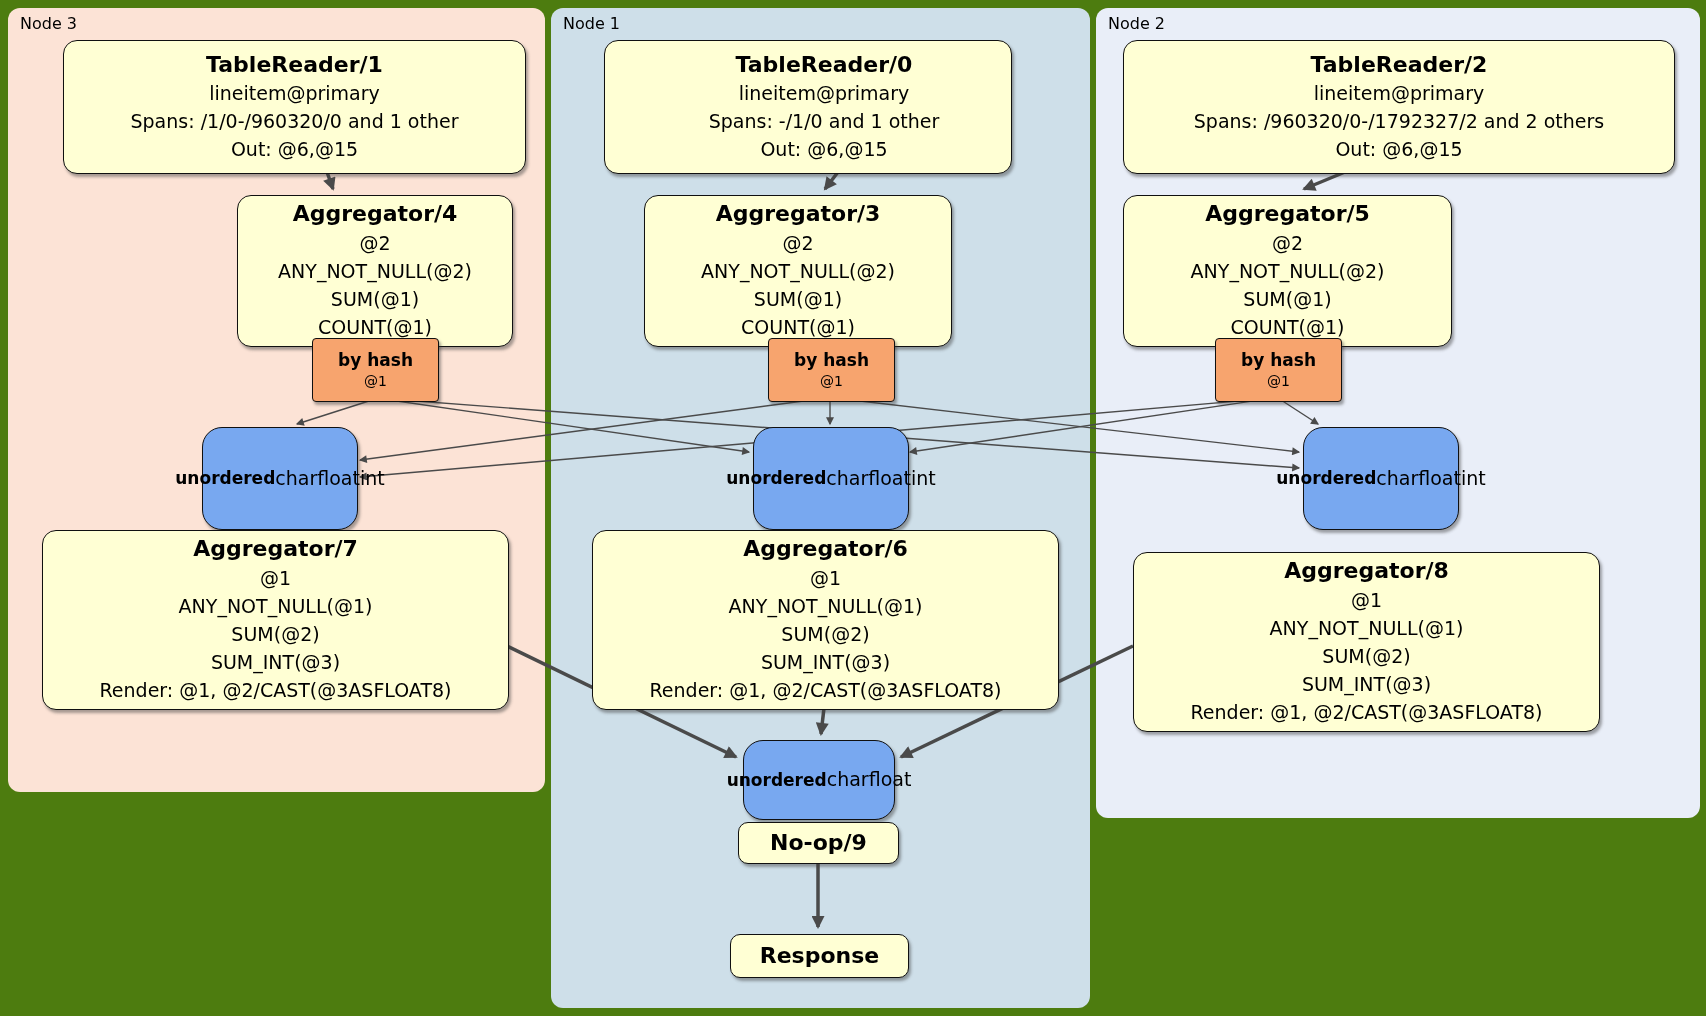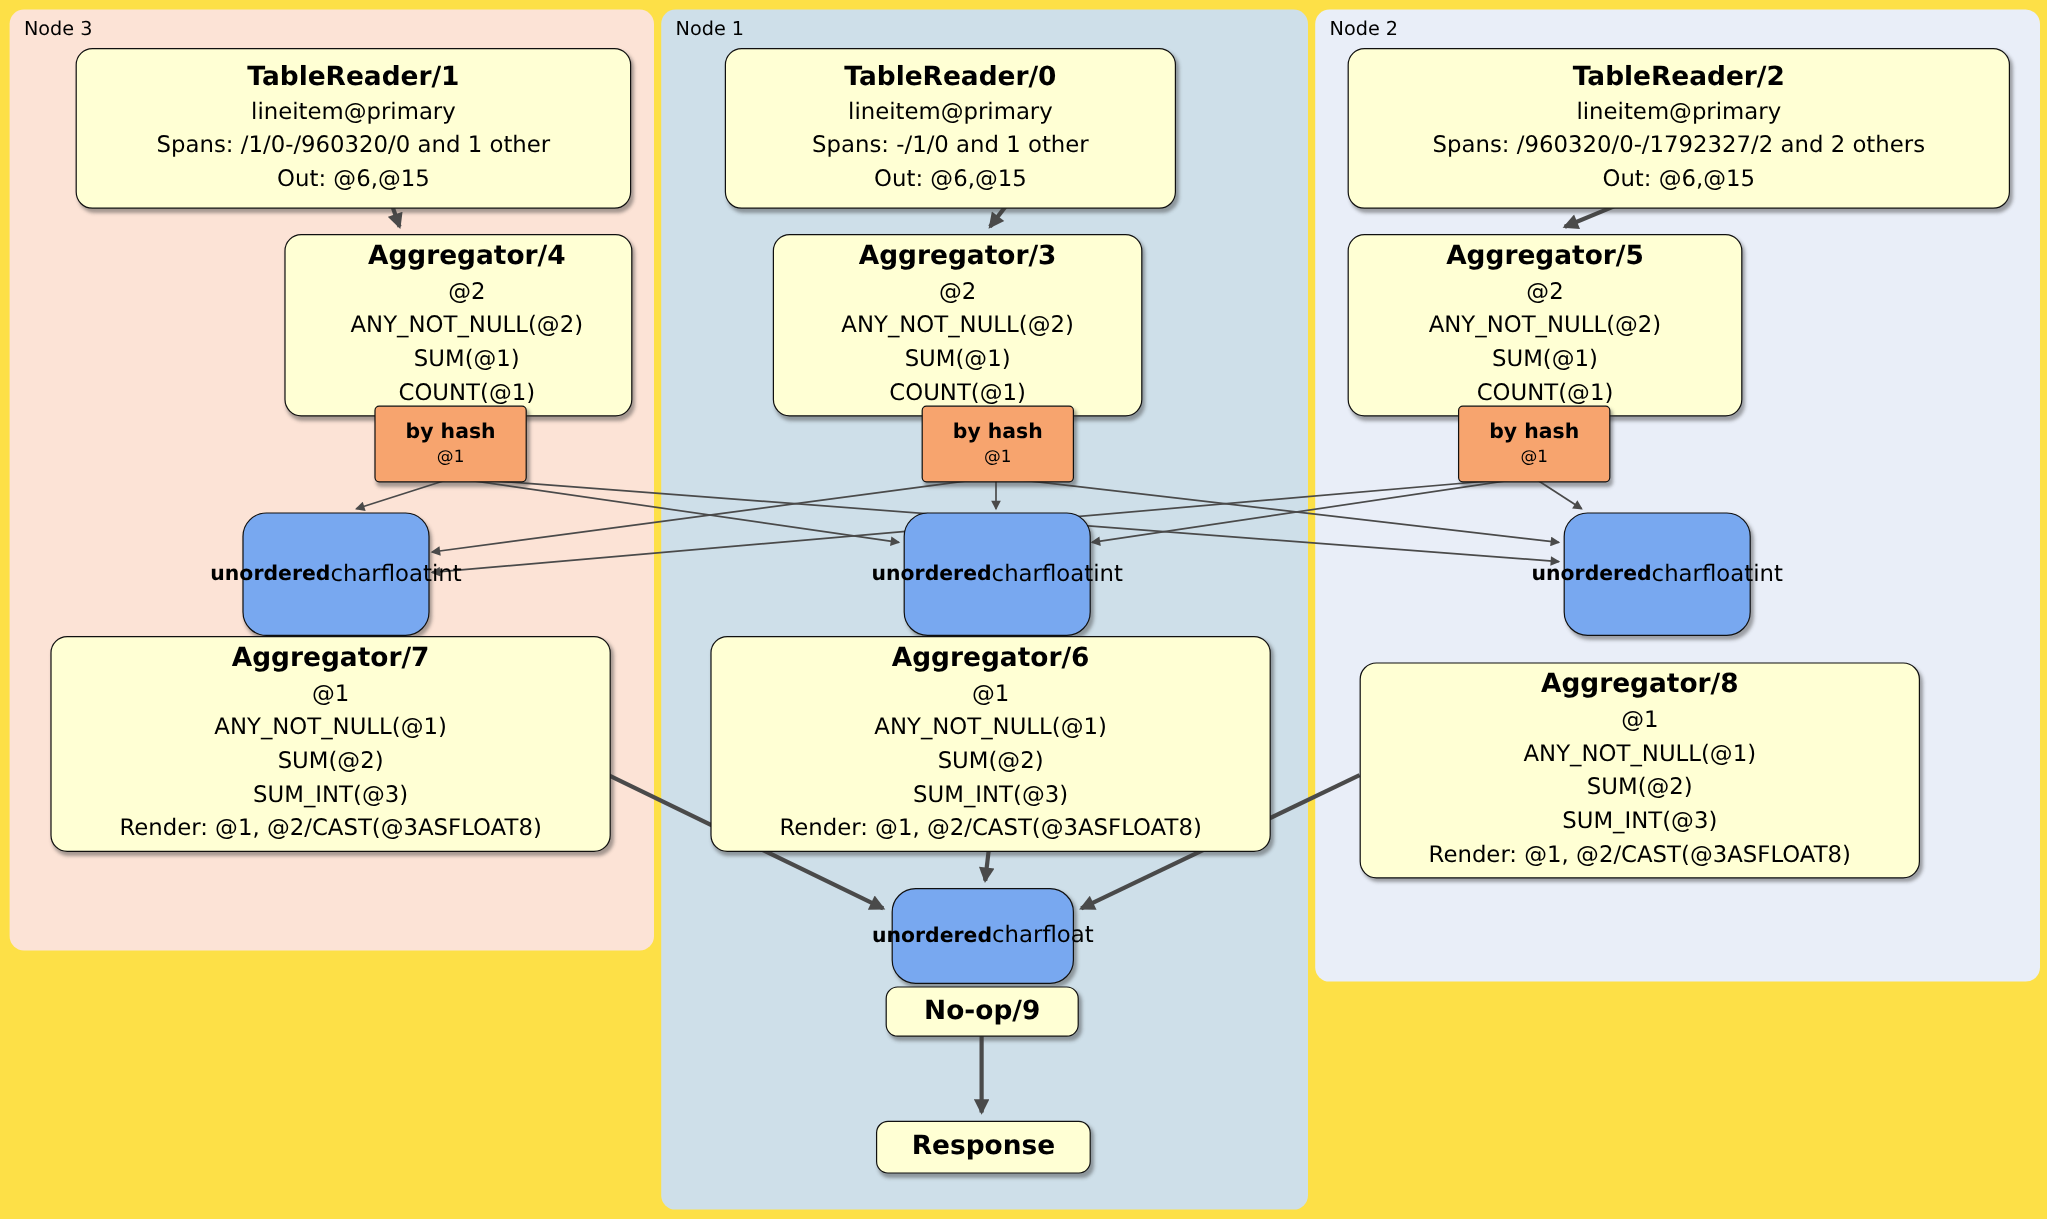--- a/index.html
+++ b/index.html
@@ -1,20 +1,20 @@
 <!DOCTYPE html>
 <html style="--node3-bg: #fce3d6; --node1-bg: #cedfe9; --node2-bg: #e9eef8; --proc-fill: #ffffd4; --router-fill: #f7a46e; --sync-fill: #78a8f0; --edge: #4a4a4a;"><head>
 <meta charset="utf-8">
 <style>
   :root{
     --node3-bg:#fce3d6; --node1-bg:#cedfe9; --node2-bg:#e9eef8;
     --proc-fill:#ffffd4; --router-fill:#f7a46e; --sync-fill:#78a8f0; --edge:#4a4a4a;
   }
   html,body{margin:0;padding:0;background:#ffffff;}
-  #canvas{position:relative;width:1706px;height:1016px;background:#fde047;overflow:hidden;
+  #canvas{position:relative;width:1706px;height:1016px;background:#4d7c0f;overflow:hidden;
           font-family:"DejaVu Sans","Liberation Sans",sans-serif;color:#000;}
   .group{position:absolute;border-radius:12px;z-index:1;}
   .group-label{position:absolute;left:12px;top:6px;font-size:16px;color:#000;}
   #edges{position:absolute;left:0;top:0;z-index:2;pointer-events:none;}
   .proc{position:absolute;z-index:3;background:var(--proc-fill);border:1.5px solid #101010;
         border-radius:14px;box-shadow:2px 3px 3px rgba(60,60,60,.45);
         display:flex;flex-direction:column;align-items:center;justify-content:center;
         text-align:center;white-space:nowrap;}
   .proc .title{font-weight:bold;font-size:22px;line-height:1.3;}
   .proc .line{font-size:19px;line-height:1.48;}
@@ -74,34 +74,34 @@
     <line class="edge-thin" x1="1273" y1="398" x2="910" y2="452" marker-end="url(#arrow-small)"></line>
     <line class="edge-thin" x1="1281" y1="400" x2="1318" y2="424" marker-end="url(#arrow-small)"></line>
   </svg>
 
   <div class="proc" style="left:63px;top:40px;width:461px;height:132px;">
     <div class="title">TableReader/1</div>
     <div class="line">lineitem@primary</div>
     <div class="line">Spans: /1/0-/960320/0 and 1 other</div>
     <div class="line">Out: @6,@15</div>
   </div>
-  <div class="proc" style="left:604px;top:40px;width:374px;height:132px;">
+  <div class="proc" style="left:604px;top:40px;width:374px;height:132px;padding-left:32px;">
     <div class="title">TableReader/0</div>
     <div class="line">lineitem@primary</div>
     <div class="line">Spans: -/1/0 and 1 other</div>
     <div class="line">Out: @6,@15</div>
   </div>
   <div class="proc" style="left:1123px;top:40px;width:550px;height:132px;">
     <div class="title">TableReader/2</div>
     <div class="line">lineitem@primary</div>
     <div class="line">Spans: /960320/0-/1792327/2 and 2 others</div>
     <div class="line">Out: @6,@15</div>
   </div>
 
-  <div class="proc" style="left:237px;top:195px;width:274px;height:150px;padding-left:14px;">
+  <div class="proc" style="left:237px;top:195px;width:274px;height:150px;">
     <div class="title">Aggregator/4</div>
     <div class="line">@2</div>
     <div class="line">ANY_NOT_NULL(@2)</div>
     <div class="line">SUM(@1)</div>
     <div class="line">COUNT(@1)</div>
   </div>
   <div class="proc" style="left:644px;top:195px;width:306px;height:150px;">
     <div class="title">Aggregator/3</div>
     <div class="line">@2</div>
     <div class="line">ANY_NOT_NULL(@2)</div>

